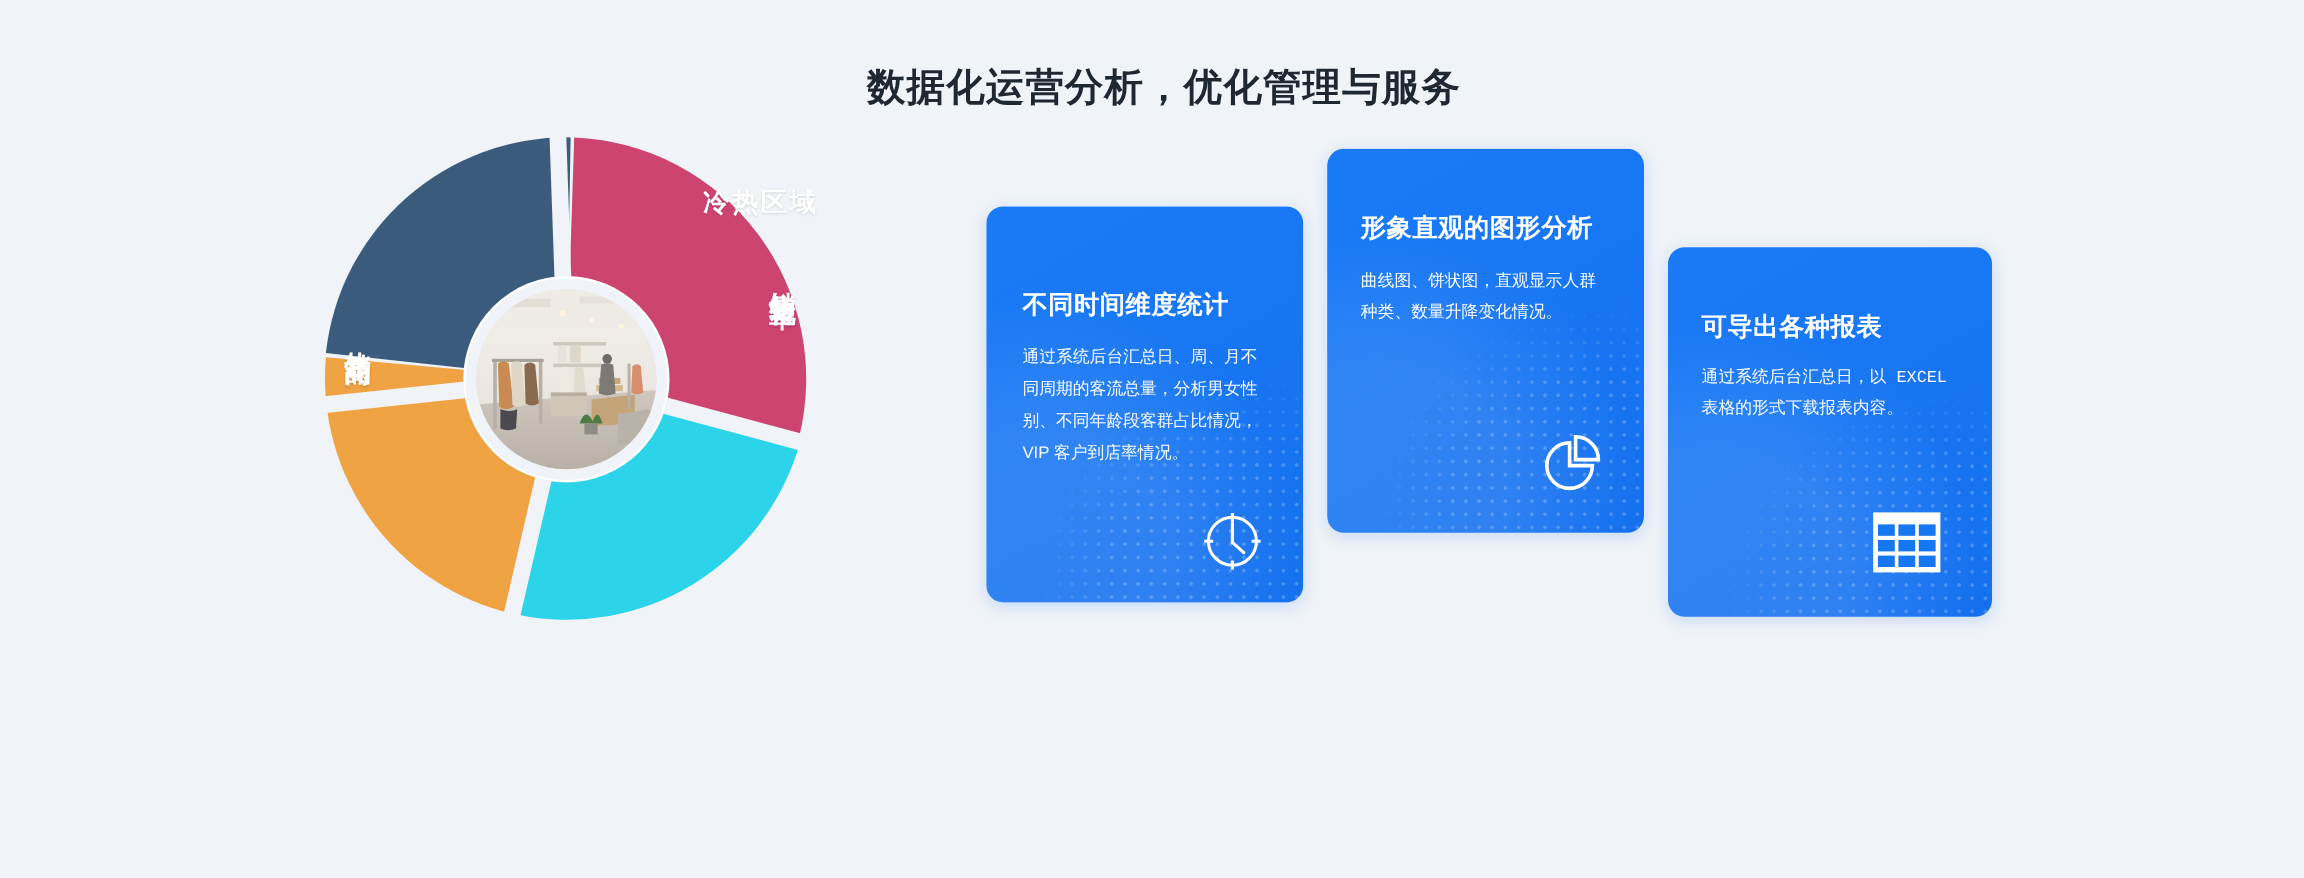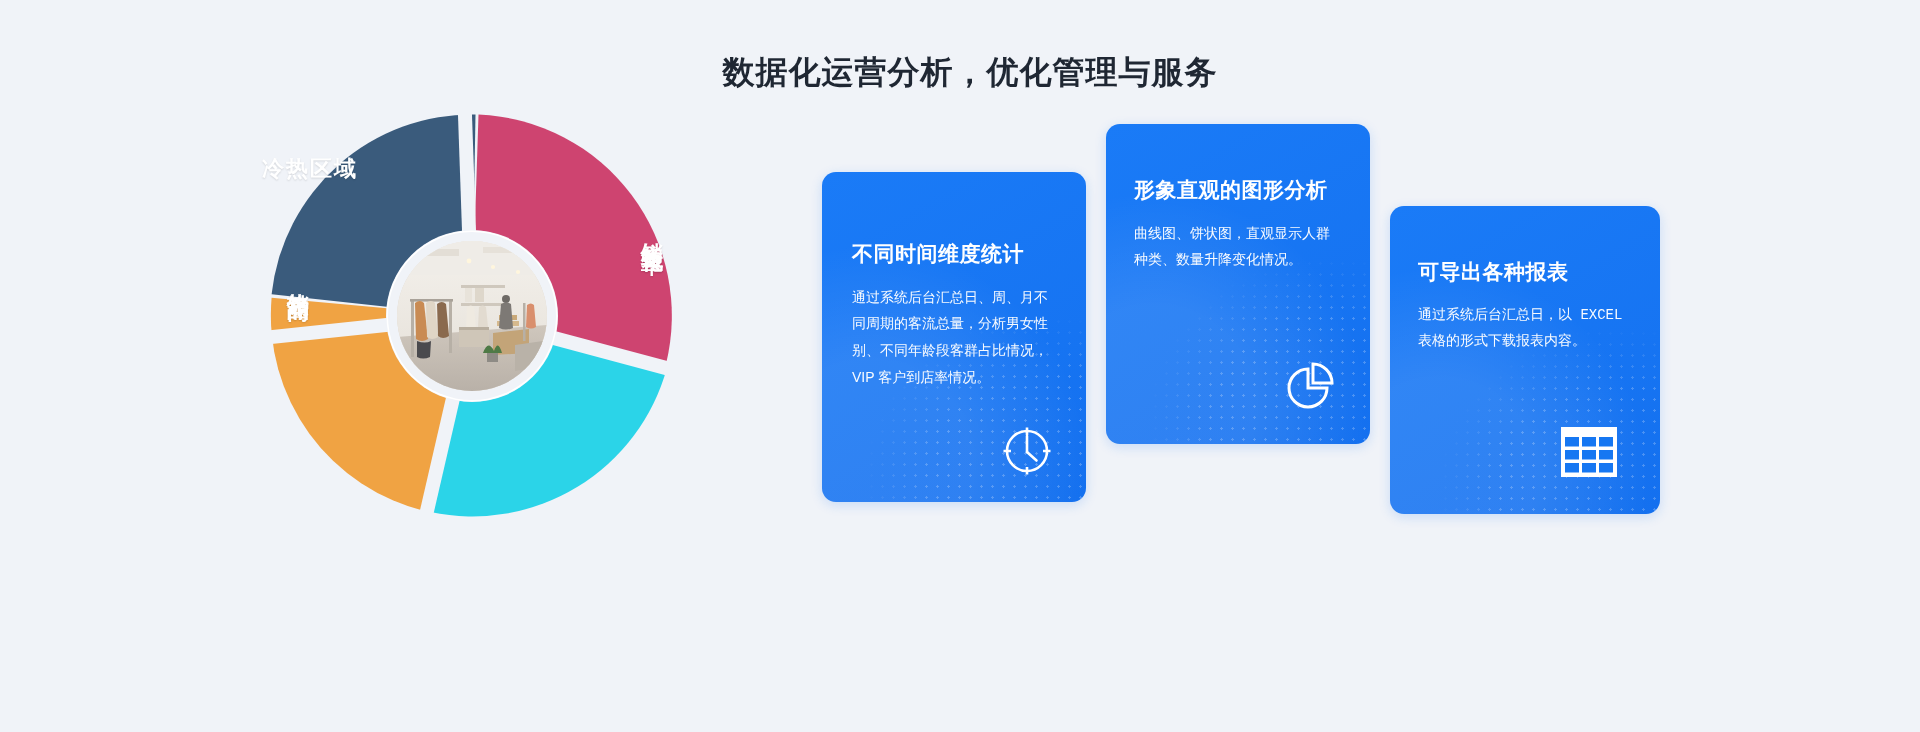--- a/index.html
+++ b/index.html
@@ -44,21 +44,21 @@
   .donut-wrap svg { display:block; width:420px; height:420px; overflow:visible;}
 
   .seg-label {
     position:absolute;
     color:#ffffff;
     font-weight:bold;
     font-size:22px;
     letter-spacing:2px;
     text-shadow:0 1px 2px rgba(0,0,0,.13);
   }
-  .lbl-top    { left:0; right:0; top:48px; text-align:left; }
+  .lbl-top    { left:0; right:0; top:48px; text-align:right; }
   .lbl-bottom { left:14px; right:0; bottom:40px; text-align:center; }
   .lbl-right  { right:18px; top:120px; width:26px;
                 writing-mode:vertical-rl; text-orientation:upright; line-height:1.08;}
   .lbl-left   { left:22px; top:170px; width:26px;
                 writing-mode:vertical-rl; text-orientation:upright; line-height:1.08;}
 
   
   .center-photo {
     position:absolute;
     left:50%; top:50%;

